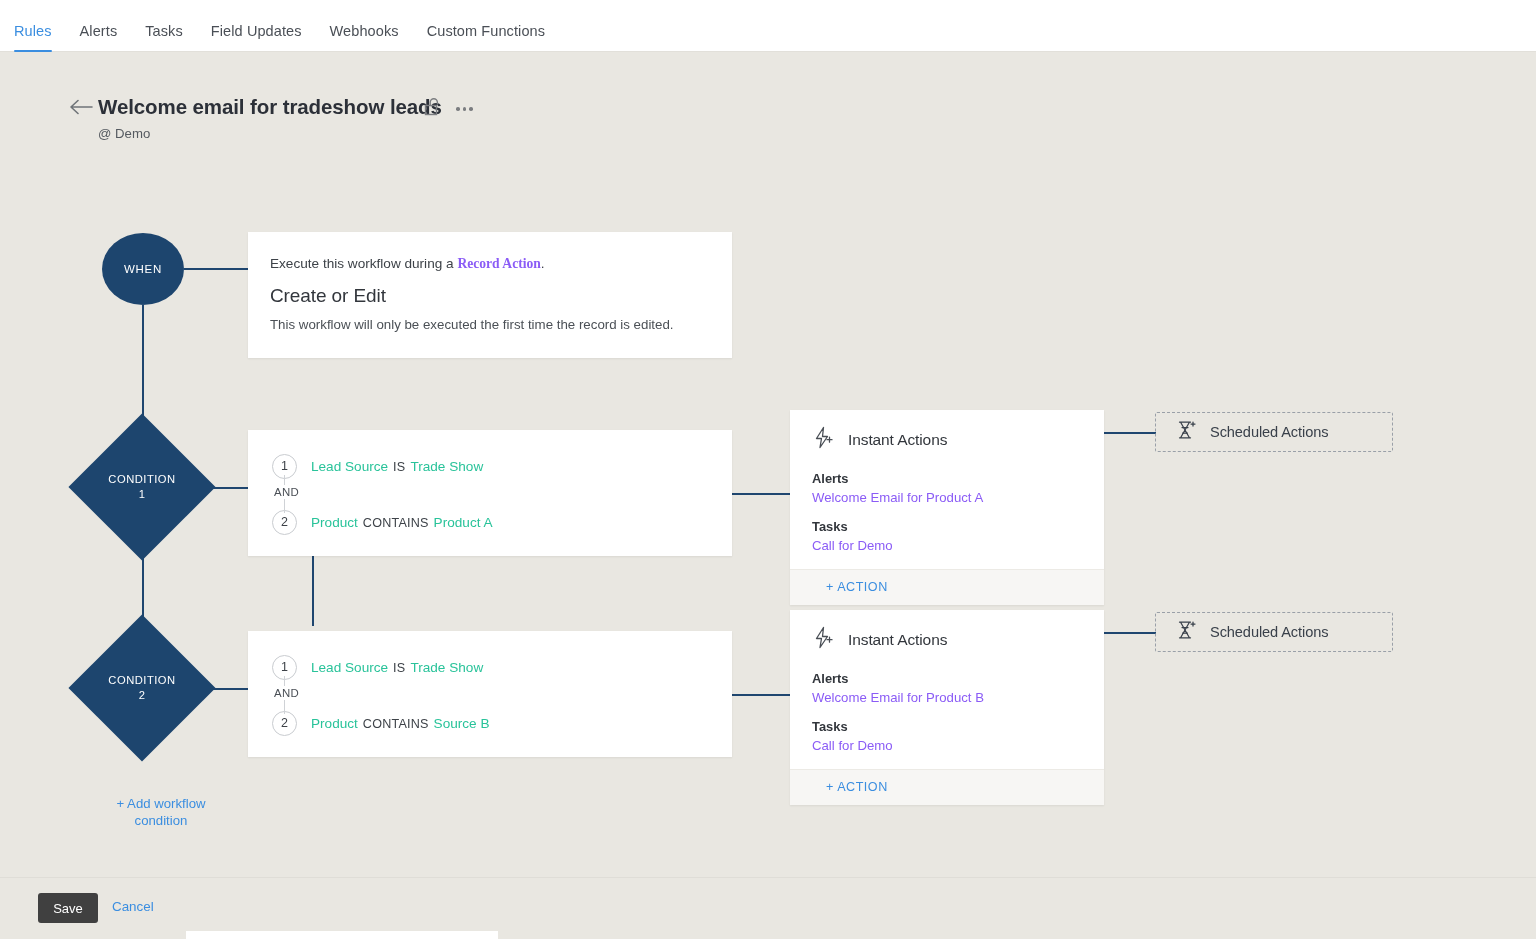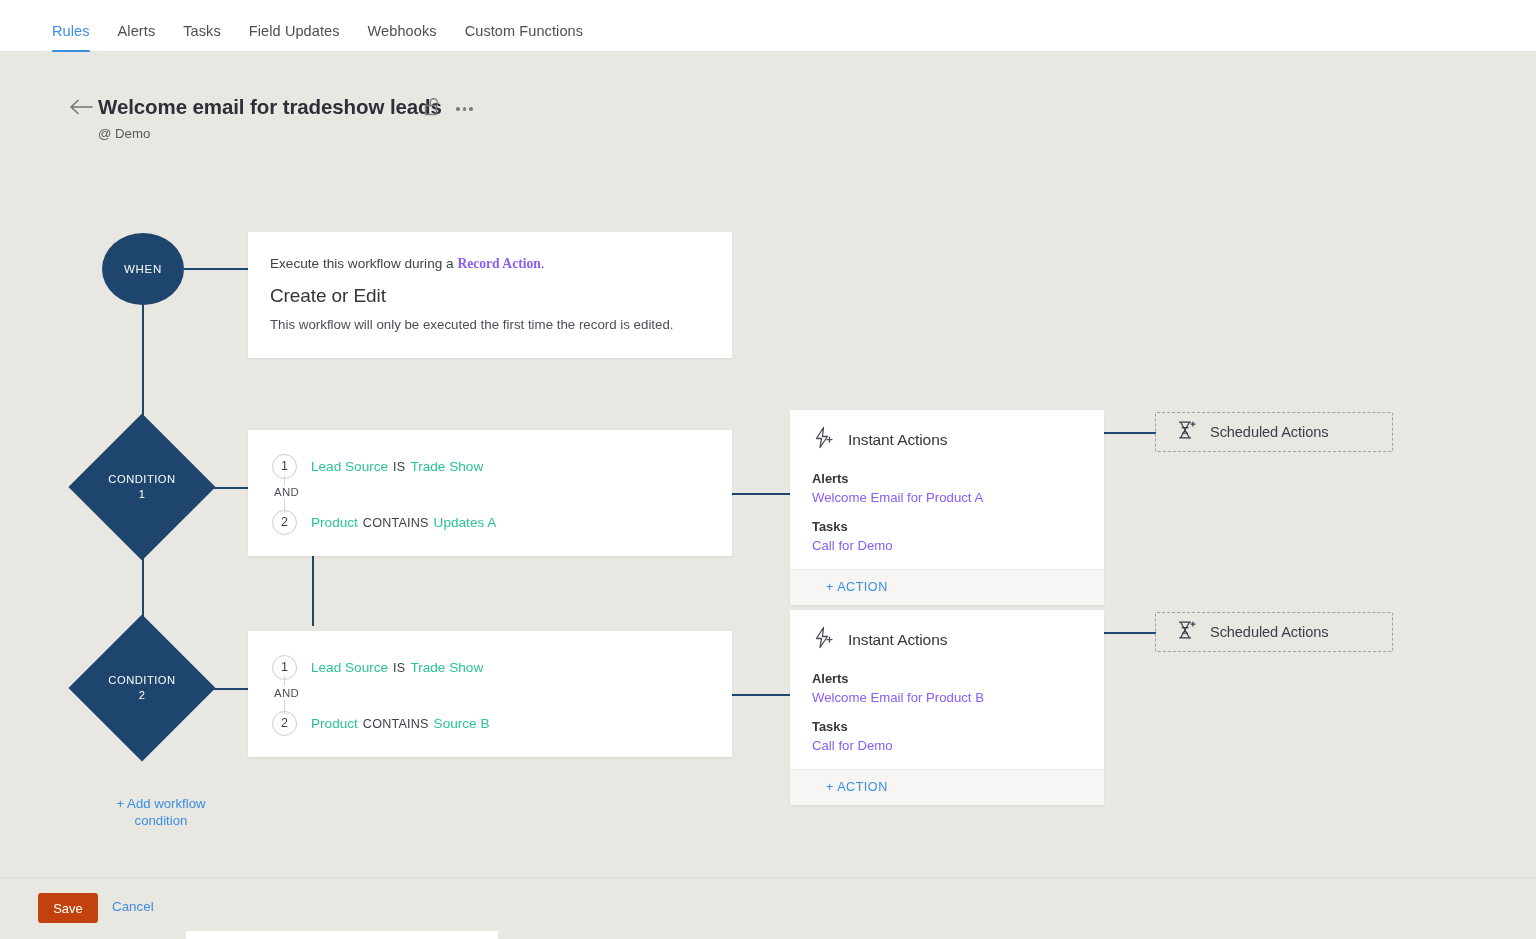--- a/index.html
+++ b/index.html
@@ -11,21 +11,21 @@
     overflow:hidden;
     position:relative;
   }
 
   
   .topbar{
     position:absolute; left:0; top:0; width:1536px; height:52px;
     background:#ffffff;
     border-bottom:1px solid #e2e0da;
   }
-  .tabs{ display:flex; align-items:flex-end; height:52px; padding-left:38px; gap:0; }
+  .tabs{ display:flex; align-items:flex-end; height:52px; gap:0; }
   .tab{
     position:relative;
     font-size:14.5px; color:#4a4f56;
     padding:0 14px 13px 14px;
     cursor:pointer; white-space:nowrap;
     letter-spacing:.1px;
   }
   .tab.active{ color:#3b8ee0; }
   .tab.active:after{
     content:""; position:absolute; left:14px; right:14px; bottom:0;
@@ -136,21 +136,21 @@
     cursor:pointer;
   }
 
   
   .footer{
     position:absolute; left:0; top:877px; width:1536px; height:62px;
     border-top:1px solid #dfddd7;
   }
   .btn-save{
     position:absolute; left:38px; top:15px; width:60px; height:30px;
-    background:#c2410c; color:#fff; border:none; border-radius:3px;
+    background:#404040; color:#fff; border:none; border-radius:3px;
     font-size:13px; font-family:"Liberation Sans", sans-serif; cursor:pointer;
   }
   .btn-cancel{
     position:absolute; left:112px; top:21px;
     font-size:13.4px; color:#3b8ee0; cursor:pointer;
   }
   .bottom-sheet{
     position:absolute; left:186px; top:931px; width:312px; height:8px;
     background:#ffffff;
   }
@@ -227,21 +227,21 @@
           <span class="fld">Lead Source</span><span class="op">IS</span><span class="val">Trade Show</span>
         </div>
       </div>
       <div class="and-wrap">
         <div class="and-line"></div>
         <div class="and-txt">AND</div>
       </div>
       <div class="crow">
         <div class="cnum">2</div>
         <div class="ctext">
-          <span class="fld">Product</span><span class="op">CONTAINS</span><span class="val">Updates A</span>
+          <span class="fld">Product</span><span class="op">CONTAINS</span><span class="val">Product A</span>
         </div>
       </div>
     </div>
   </div>
 
   <div class="card ia-card" style="top:248px;">
     <div class="ia-head">
       <span>
         <svg width="23" height="23" viewBox="0 0 23 23">
           <path d="M11.5 1.5 L4.5 12.5 H9.5 L8 21.5 L15.5 10.5 H10.5 Z" fill="none" stroke="#4a4f56" stroke-width="1.3" stroke-linejoin="round"></path>

